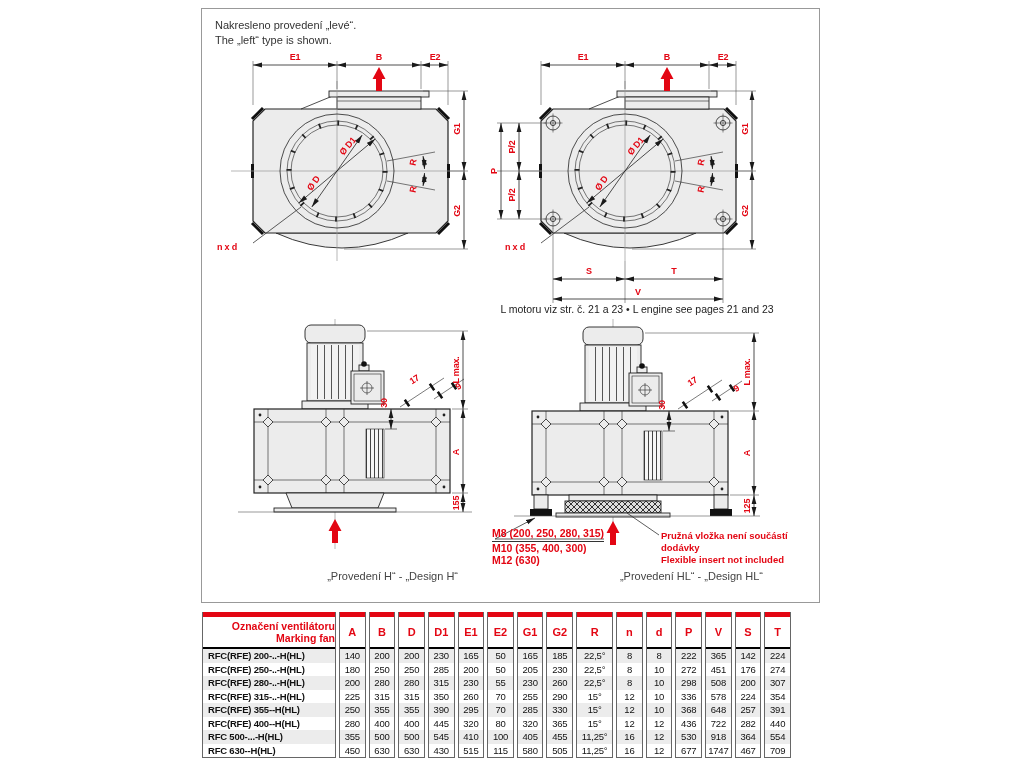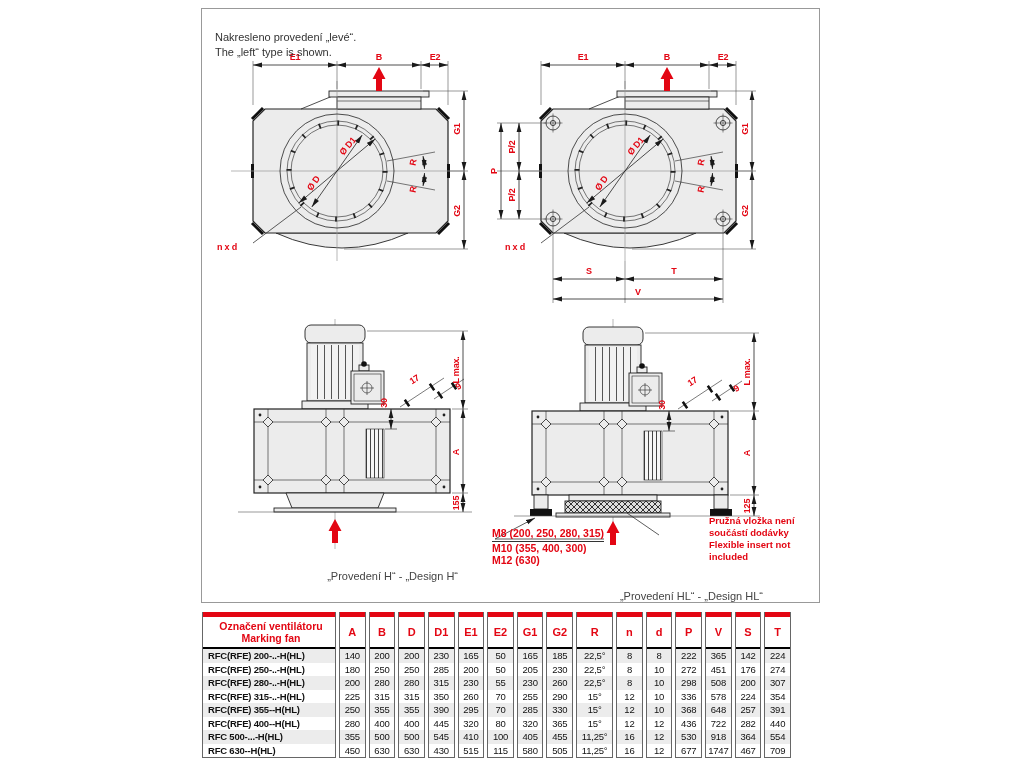--- a/index.html
+++ b/index.html
@@ -1,31 +1,31 @@
 <!DOCTYPE html>
 <html><head>
 <meta charset="utf-8">
 <style>
   html,body{margin:0;padding:0;background:#fff;}
   .stage{position:relative;width:1024px;height:768px;background:#fff;overflow:hidden;
          font-family:"Liberation Sans",sans-serif;}
   .drawing-panel{position:absolute;left:201px;top:8px;width:619px;height:595px;
                  border:1px solid #999;box-sizing:border-box;background:#fff;}
   .diagram-svg{position:absolute;left:0;top:0;}
-  .note{position:absolute;left:13px;top:21px;font-size:11px;line-height:15px;color:#333;}
+  .note{position:absolute;left:13px;top:9px;font-size:11px;line-height:15px;color:#333;}
   .engine-note{position:absolute;left:270px;top:294px;width:330px;text-align:center;
                font-size:10.5px;color:#222;}
   .caption{position:absolute;top:561px;width:220px;text-align:right;font-size:11px;color:#444;}
   .caption-h{left:36px;}
-  .caption-hl{left:341px;margin-top:20px;}
+  .caption-hl{left:341px;}
   .m8-box{position:absolute;left:290px;top:518px;color:#e30613;font-weight:bold;
           font-size:10.5px;line-height:12px;}
   .m8-line1{display:inline-block;border-bottom:1px solid #333;padding-bottom:2px;min-width:112px;}
-  .flex-note{position:absolute;left:459px;top:506px;color:#e30613;font-weight:bold;
-             font-size:9.5px;line-height:12px;margin-left:48px;}
+  .flex-note{position:absolute;left:459px;top:521px;color:#e30613;font-weight:bold;
+             font-size:9.5px;line-height:12px;}
   
   .body-fill{fill:#ececec;stroke:#222;stroke-width:1.2;}
   .lite-fill{fill:#ececec;stroke:#222;stroke-width:0.9;}
   .thin{stroke:#222;stroke-width:0.8;fill:none;}
   .vthin{stroke:#222;stroke-width:0.6;fill:none;}
   .thick{stroke:#111;stroke-width:3;fill:none;}
   .dim{stroke:#222;stroke-width:0.8;fill:none;}
   .ext{stroke:#555;stroke-width:0.6;fill:none;}
   .cl{stroke:#9a9a9a;stroke-width:0.7;fill:none;}
   .lead{stroke:#333;stroke-width:0.8;fill:none;}
@@ -35,21 +35,21 @@
   
   .spec-table{position:absolute;left:202px;top:612px;width:589px;display:flex;gap:3px;}
   .t-col{flex:1 1 0;border-left:1px solid #666;border-right:1px solid #666;
          border-bottom:1px solid #666;box-sizing:border-box;background:#fff;}
   .t-col-r{flex:1.42 1 0;}
   .t-col-name{flex:0 0 134px;}
   .t-bar{height:5px;background:#e30613;}
   .t-head{height:30px;border-bottom:2px solid #000;color:#e30613;font-weight:bold;
           display:flex;align-items:center;justify-content:center;font-size:11px;}
   .t-head-name{justify-content:flex-start;padding-left:4px;font-size:10.5px;line-height:12px;
-               flex-direction:column;align-items:center;justify-content:center;}
+               flex-direction:column;align-items:flex-end;justify-content:center;}
   .t-cell{height:13.5px;line-height:13.5px;font-size:9.5px;color:#111;text-align:center;
           letter-spacing:-0.2px;white-space:nowrap;overflow:hidden;}
   .t-cell.shade{background:#ececec;}
   .t-cell-name{text-align:left;padding-left:5px;font-weight:bold;}
 </style>
 </head>
 <body>
 
 <div class="stage">
 
@@ -305,20 +305,21 @@
         <polyline class="lead" points="402,530 293,530 333,509" marker-end="url(#ma)"></polyline>
         <line class="lead" x1="425" y1="504" x2="457" y2="526"></line>
       </g>
     </svg>
 
     <div class="note">
       <div>Nakresleno provedení „levé“.</div>
       <div>The „left“ type is shown.</div>
     </div>
 
+    <div class="engine-note">L motoru viz str. č. 21 a 23 • L engine see pages 21 and 23</div>
 
     <div class="m8-box">
       <div><span class="m8-line1">M8 (200, 250, 280, 315)</span></div>
       <div>M10 (355, 400, 300)</div>
       <div>M12 (630)</div>
     </div>
 
     <div class="flex-note">
       <div>Pružná vložka není součástí dodávky</div>
       <div>Flexible insert not included</div>

